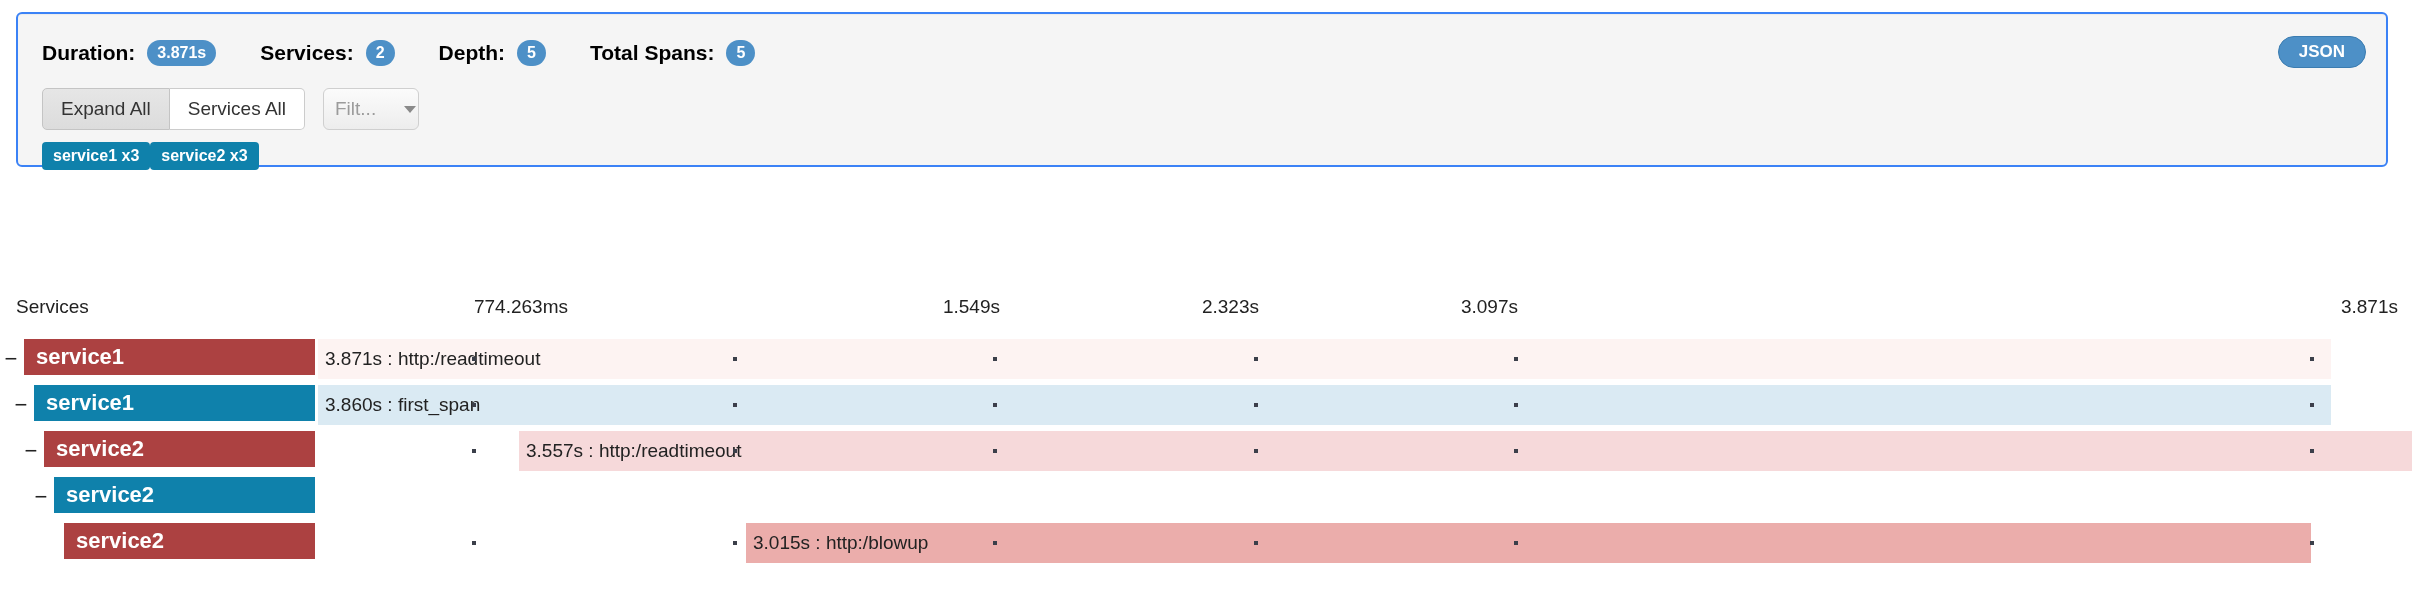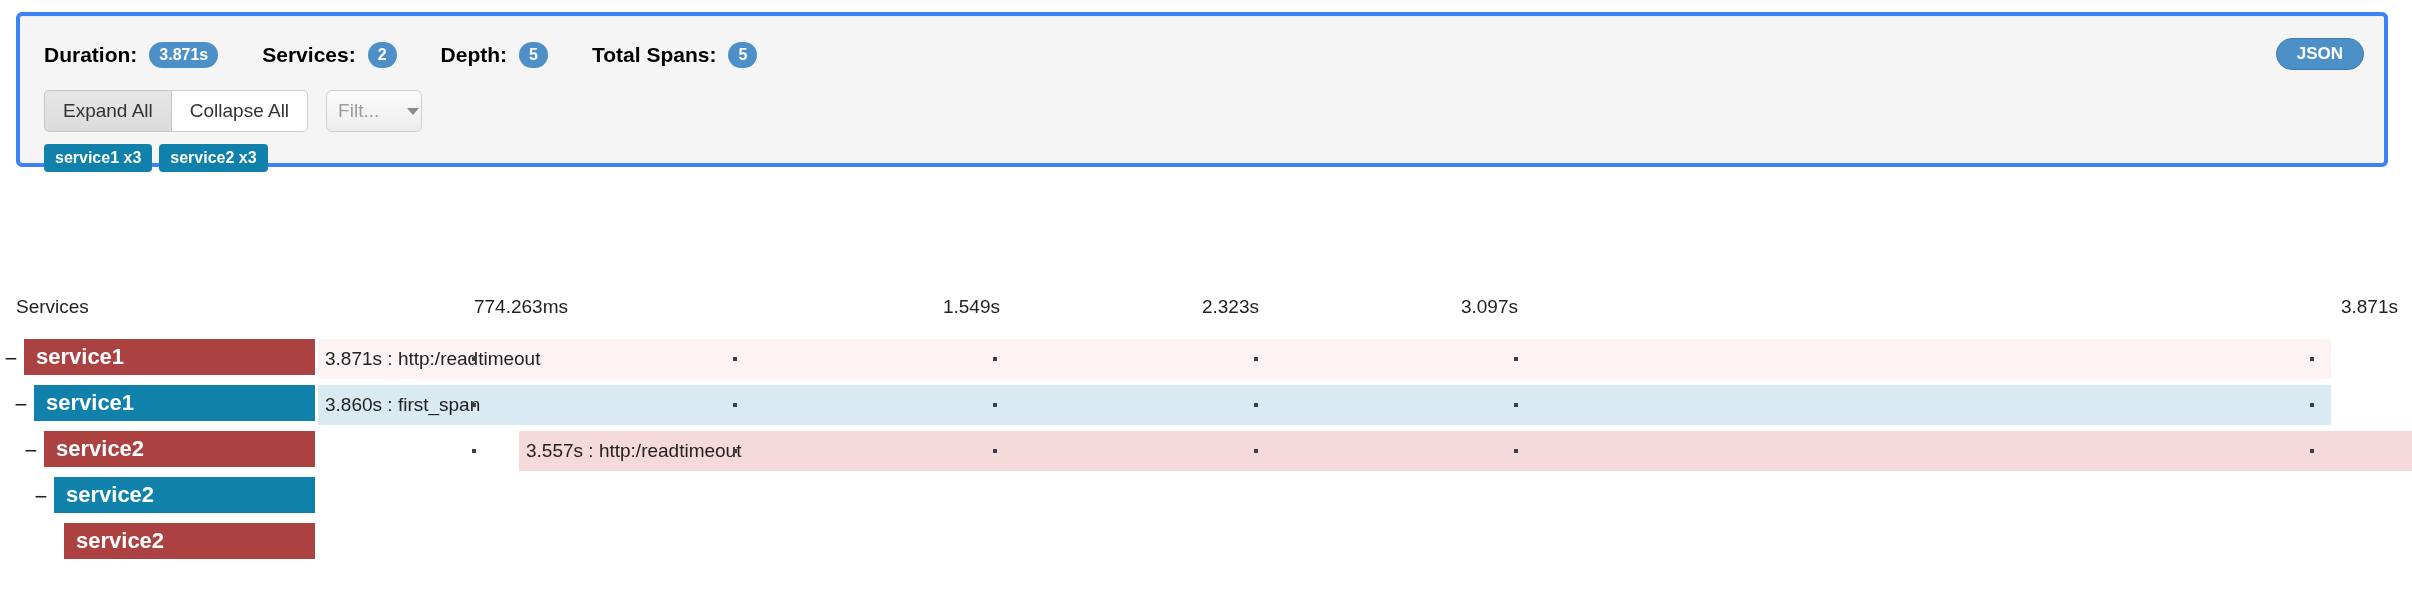--- a/index.html
+++ b/index.html
@@ -12,21 +12,21 @@
   }
 
   #page { position: relative; width: 2412px; height: 606px; overflow: hidden; background:#fff; }
 
   
   .summary-panel {
     position: absolute;
     left: 16px; top: 12px;
     width: 2372px; height: 155px;
     background: #f5f5f5;
-    border: 4px solid #3b82f6;
+    border: 2px solid #3b82f6;
     border-radius: 6px;
     box-shadow: inset 0 1px 1px rgba(0,0,0,.04);
   }
 
   .stats-row {
     position: absolute; left: 24px; top: 22px;
     display: flex; align-items: center; gap: 0;
     height: 34px;
   }
   .stat { display: flex; align-items: center; margin-right: 44px; }
@@ -96,21 +96,21 @@
     width: 0; height: 0;
     border-left: 6px solid transparent;
     border-right: 6px solid transparent;
     border-top: 7px solid #8a8a8a;
     margin-left: 6px;
   }
 
   
   .tags-row {
     position: absolute; left: 24px; top: 128px;
-    display: flex; gap: 7px;
+    display: flex; gap: 0;
   }
   .service-tag {
     background: #0f81ab;
     color: #fff;
     font-size: 16px; font-weight: bold;
     padding: 5px 11px;
     border-radius: 4px;
     white-space: nowrap;
     cursor: pointer;
   }
@@ -213,21 +213,21 @@
           <span class="stat-label">Total Spans:</span>
           <span class="badge">5</span>
         </div>
       </div>
 
     <div class="json-button">JSON</div>
 
     <div class="controls-row">
       <div class="btn-group">
         <button class="btn first">Expand All</button>
-        <button class="btn last">Collapse All</button>
+        <button class="btn last">Services All</button>
       </div>
       <div class="filter-select" title="Filter Service">
         <span>Filt...</span>
         <span class="caret"></span>
       </div>
     </div>
 
     <div class="tags-row" id="tags-row">
         <div class="service-tag">service1 x3</div>
         <div class="service-tag">service2 x3</div>
@@ -282,16 +282,25 @@
           <div class="tickdot" style="left: 1198px;"></div>
           <div class="tickdot" style="left: 1994px;"></div>
         </div>
       </div>
       <div class="span-row">
         <div class="toggle" style="left: 34px;">−</div>
         <div class="service-chip blue" style="left: 54px; width: 261px;">service2</div>
       </div>
       <div class="span-row">
         <div class="service-chip red" style="left: 64px; width: 251px;">service2</div>
+        <div class="track">
+          <div class="bar c4" style="left: 428px; width: 1565px;">3.015s : http:/blowup</div>
+          <div class="tickdot" style="left: 156px;"></div>
+          <div class="tickdot" style="left: 417px;"></div>
+          <div class="tickdot" style="left: 677px;"></div>
+          <div class="tickdot" style="left: 938px;"></div>
+          <div class="tickdot" style="left: 1198px;"></div>
+          <div class="tickdot" style="left: 1994px;"></div>
+        </div>
       </div>
     </div>
 
 </div>
 
 </body></html>

